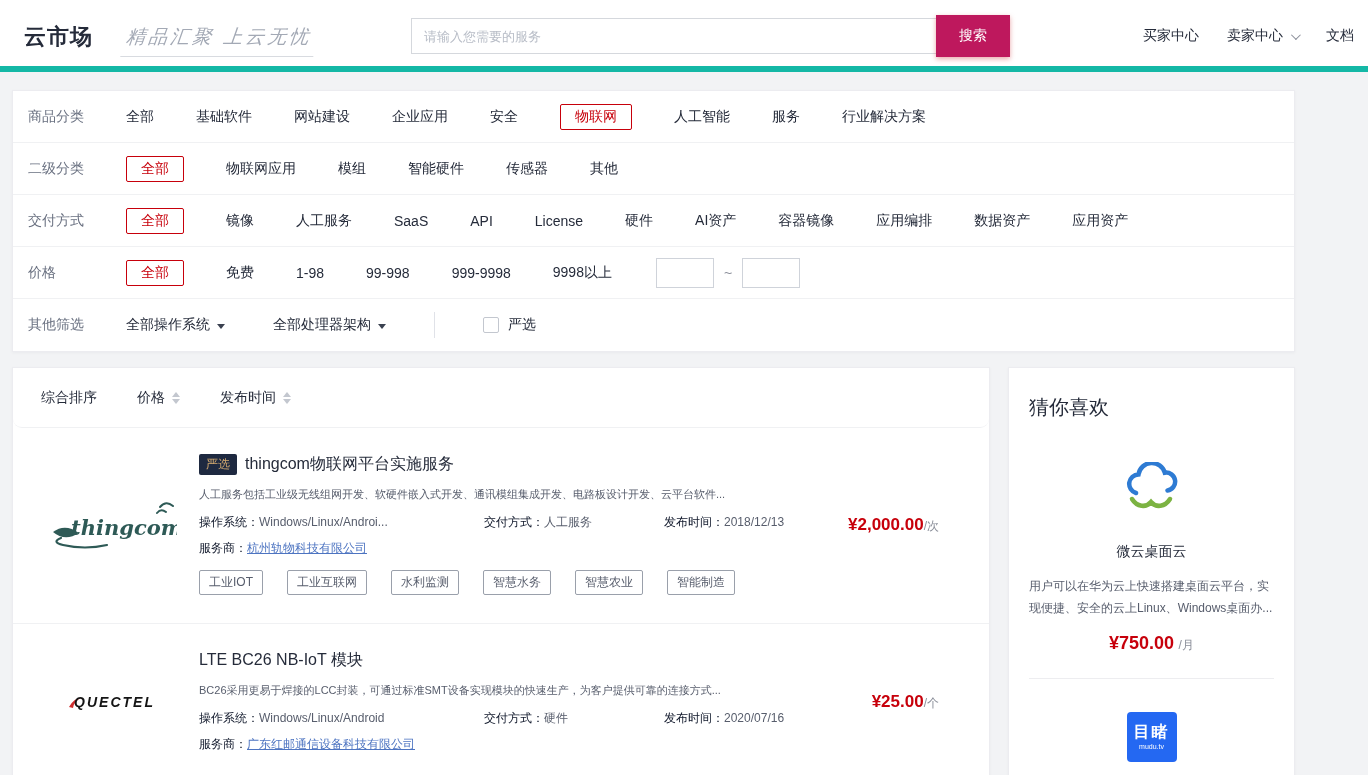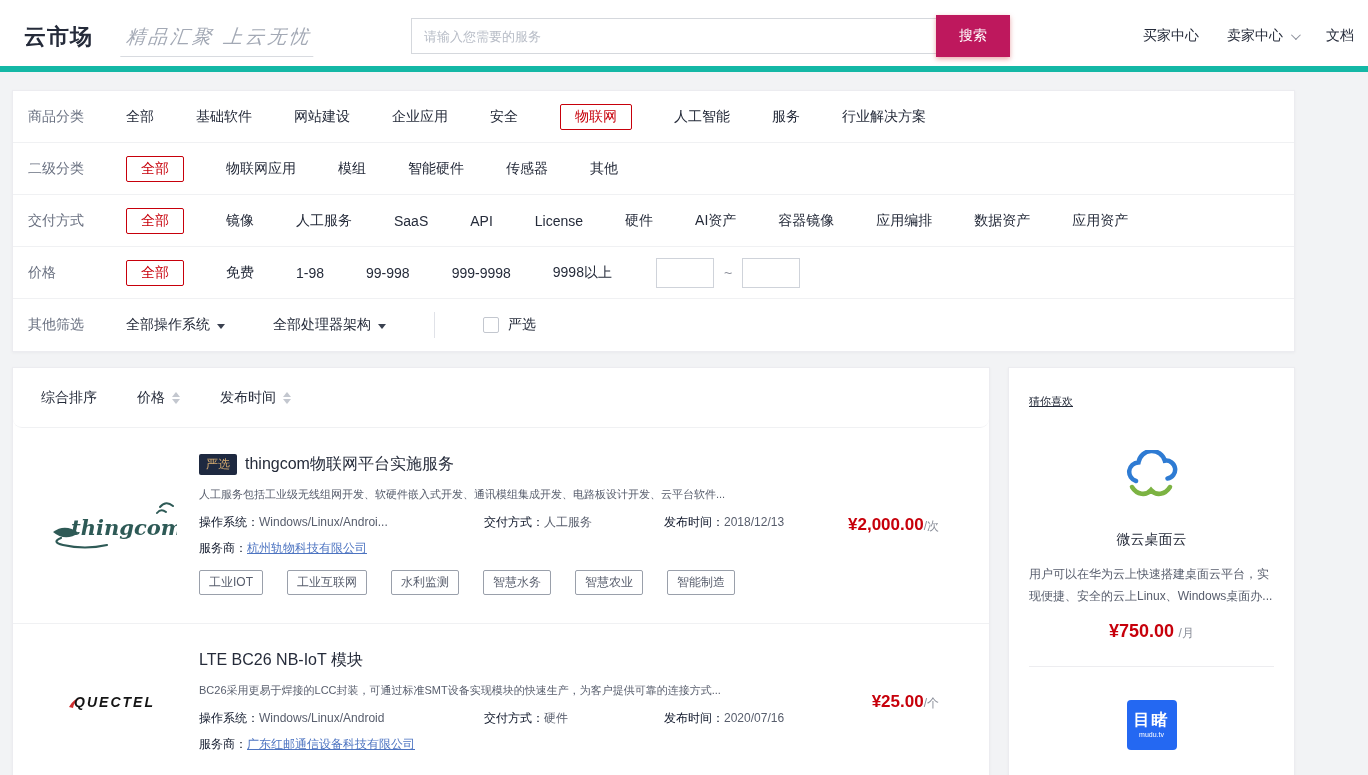--- a/index.html
+++ b/index.html
@@ -69,21 +69,21 @@
   .tag { border:1px solid #9aa0ab; color:#575d6c; font-size:12px; padding:3px 9px; border-radius:2px; cursor:pointer; white-space:nowrap; }
   .pprice { width:200px; flex:none; align-self:center; text-align:right; padding-right:50px; white-space:nowrap; }
   .amount { color:#c7000b; font-weight:bold; font-size:17px; }
   .punit { color:#8a8e99; font-size:12px; }
   
   .qlogo { display:flex; align-items:flex-end; }
   .qlogo .qtxt { font-style:italic; font-weight:bold; letter-spacing:2px; font-size:14px; color:#141414; }
   .qswoosh { margin-right:-9px; margin-bottom:1px; }
   
   .sidebar { width:287px; flex:none; padding:26px 20px 30px; min-height:620px; }
-  .sbtitle { font-size:11px; margin-bottom:36px;text-decoration:underline; }
+  .sbtitle { font-size:20px; margin-bottom:36px; }
   .sitem { text-align:center; cursor:pointer; }
   .sicon { height:64px; display:flex; align-items:center; justify-content:center; margin-bottom:22px; }
   .sname { font-size:14px; margin-bottom:14px; }
   .sdesc { font-size:12px; color:#575d6c; text-align:left; line-height:1.85; margin-bottom:14px; }
   .sprice .amount { font-size:18px; }
   .sdivider { border-top:1px solid #ededf0; margin:24px 0 26px; }
   .mudulogo { width:50px; height:50px; background:#2468f2; border-radius:4px; color:#fff; display:flex; flex-direction:column; align-items:center; justify-content:center; }
   .mudu-main { font-size:16px; font-weight:bold; letter-spacing:2px; line-height:1; }
   .mudu-sub { font-size:7px; margin-top:3px; line-height:1; }
 </style>

